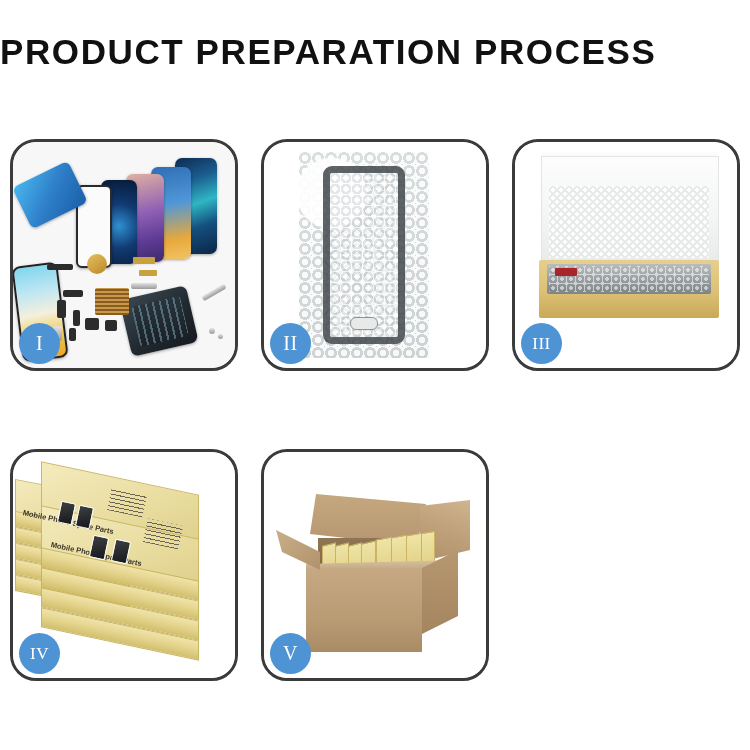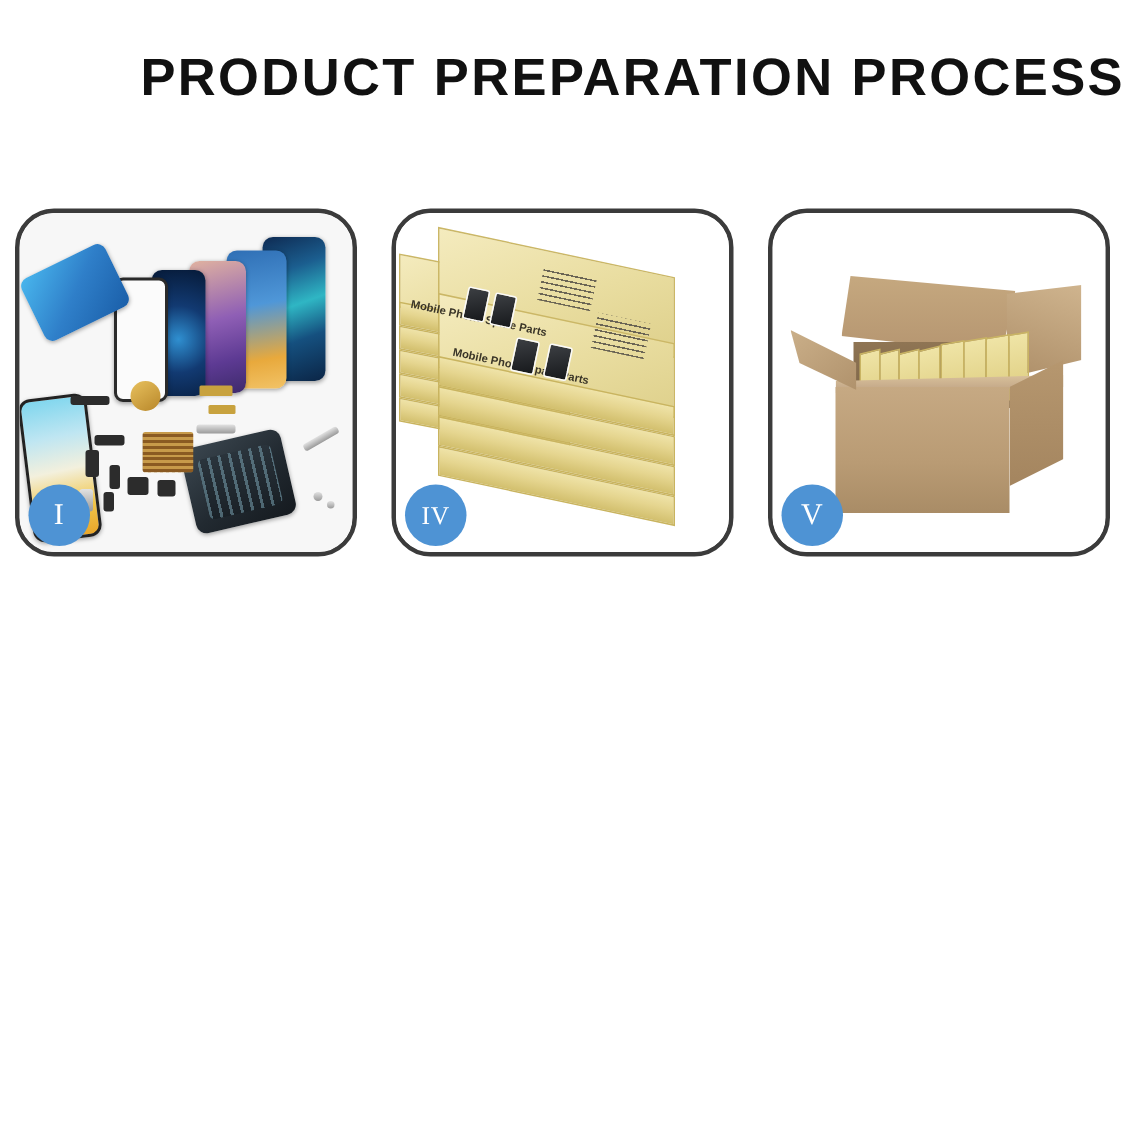--- a/index.html
+++ b/index.html
@@ -12,21 +12,21 @@
     height: 750px;
     font-family: "Liberation Sans", sans-serif;
     overflow: hidden;
     position: relative;
   }
 
   
   #header {
     width: 750px;
     padding-top: 34px;
-    text-align: right;
+    text-align: left;
   }
   #page-title {
     font-size: 35px;
     font-weight: bold;
     letter-spacing: 1.6px;
     color: #111111;
     line-height: 1.05;
     white-space: nowrap;
     font-family: "Liberation Sans", sans-serif;
   }
@@ -366,21 +366,44 @@
       <div class="part" style="left:92px;top:178px;width:12px;height:11px;"></div>
       <div class="part silver" style="left:40px;top:184px;width:9px;height:15px;"></div>
       <div class="part" style="left:56px;top:186px;width:7px;height:13px;"></div>
       <div class="part silver" style="left:188px;top:148px;width:26px;height:5px;transform:rotate(-30deg);"></div>
       <div class="part silver" style="left:196px;top:186px;width:6px;height:6px;border-radius:50%;"></div>
       <div class="part silver" style="left:205px;top:192px;width:5px;height:5px;border-radius:50%;"></div>
     </div>
     <div class="badge">I</div>
   </div>
 
-
+  <div class="panel">
+    <div class="panel-photo">
+      <div class="p2-bg"></div>
+      <div class="p2-wrap">
+        <div class="p2-screen">
+          <div class="p2-home"></div>
+        </div>
+      </div>
+    </div>
+    <div class="badge">II</div>
+  </div>
+
+  <div class="panel">
+    <div class="panel-photo">
+      <div class="p3-bg"></div>
+      <div class="p3-lid-flap"></div>
+      <div class="p3-lid"></div>
+      <div class="p3-foam"></div>
+      <div class="p3-tray"></div>
+      <div class="p3-tray-inner"></div>
+      <div class="p3-tag"></div>
+    </div>
+    <div class="badge small">III</div>
+  </div>
 
   <div class="panel">
     <div class="panel-photo">
       <div class="p4-bg"></div>
 
       <div class="stacktop" style="left:2px;top:38px;width:112px;height:34px;transform:skewY(11deg);"></div>
       <div class="stackbox" style="left:2px;top:70px;width:112px;height:14px;transform:skewY(11deg);"></div>
       <div class="stackbox" style="left:2px;top:86px;width:112px;height:14px;transform:skewY(11deg);"></div>
       <div class="stackbox" style="left:2px;top:102px;width:112px;height:14px;transform:skewY(11deg);"></div>
       <div class="stackbox" style="left:2px;top:118px;width:112px;height:14px;transform:skewY(11deg);"></div>

